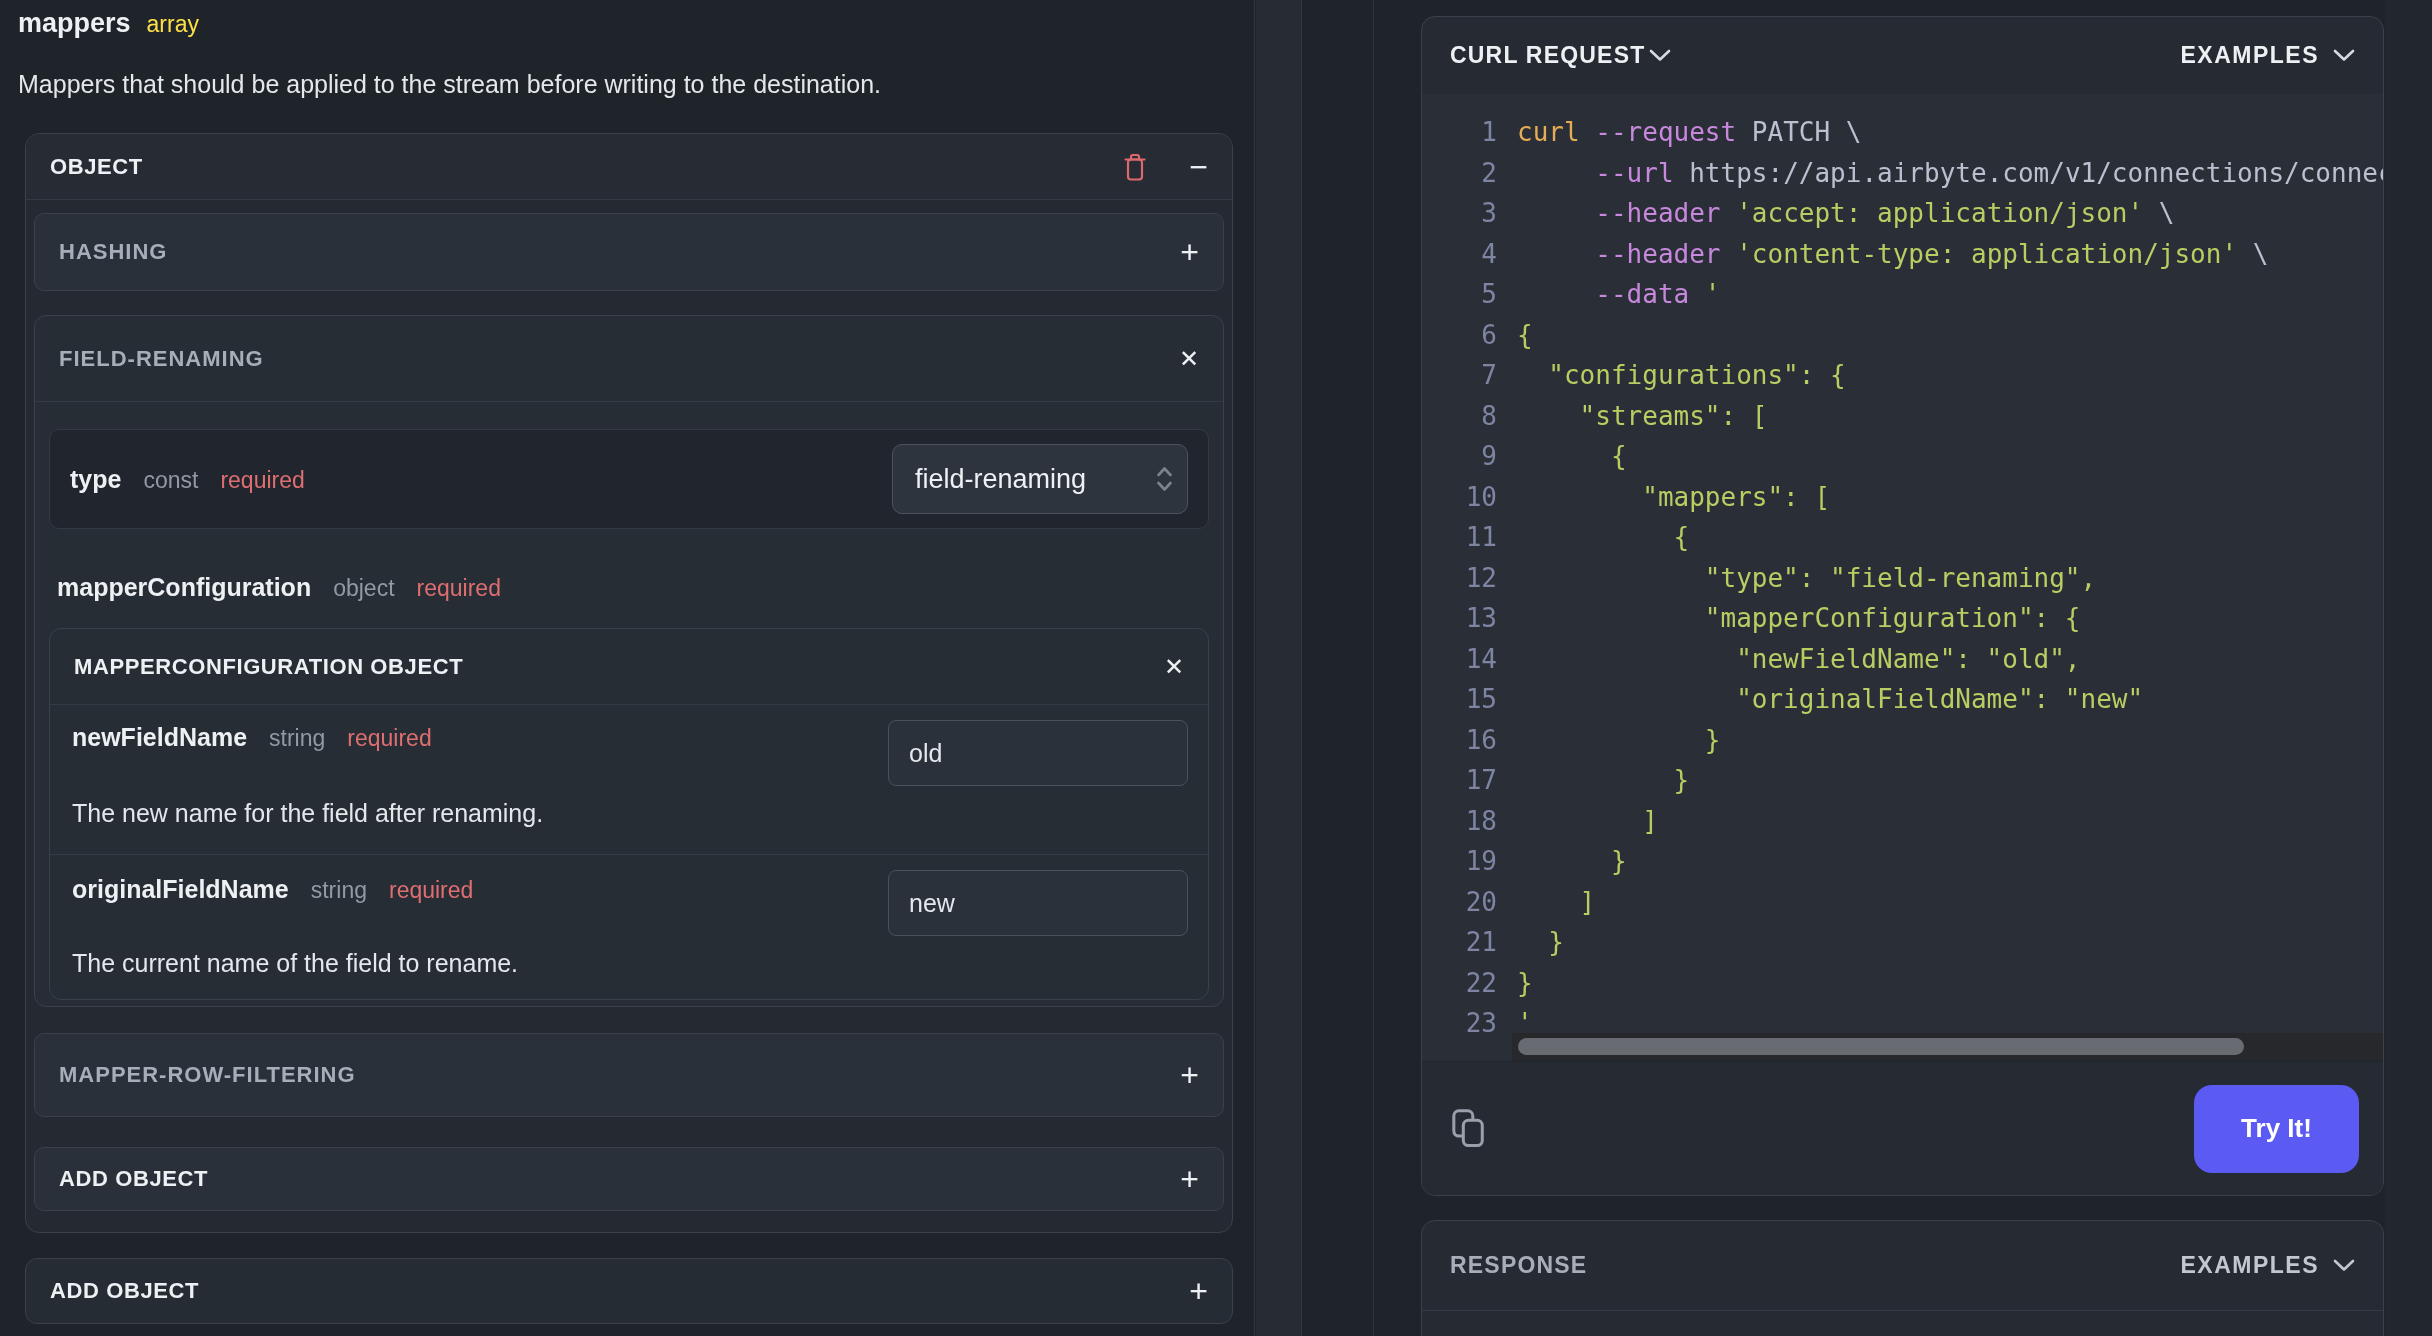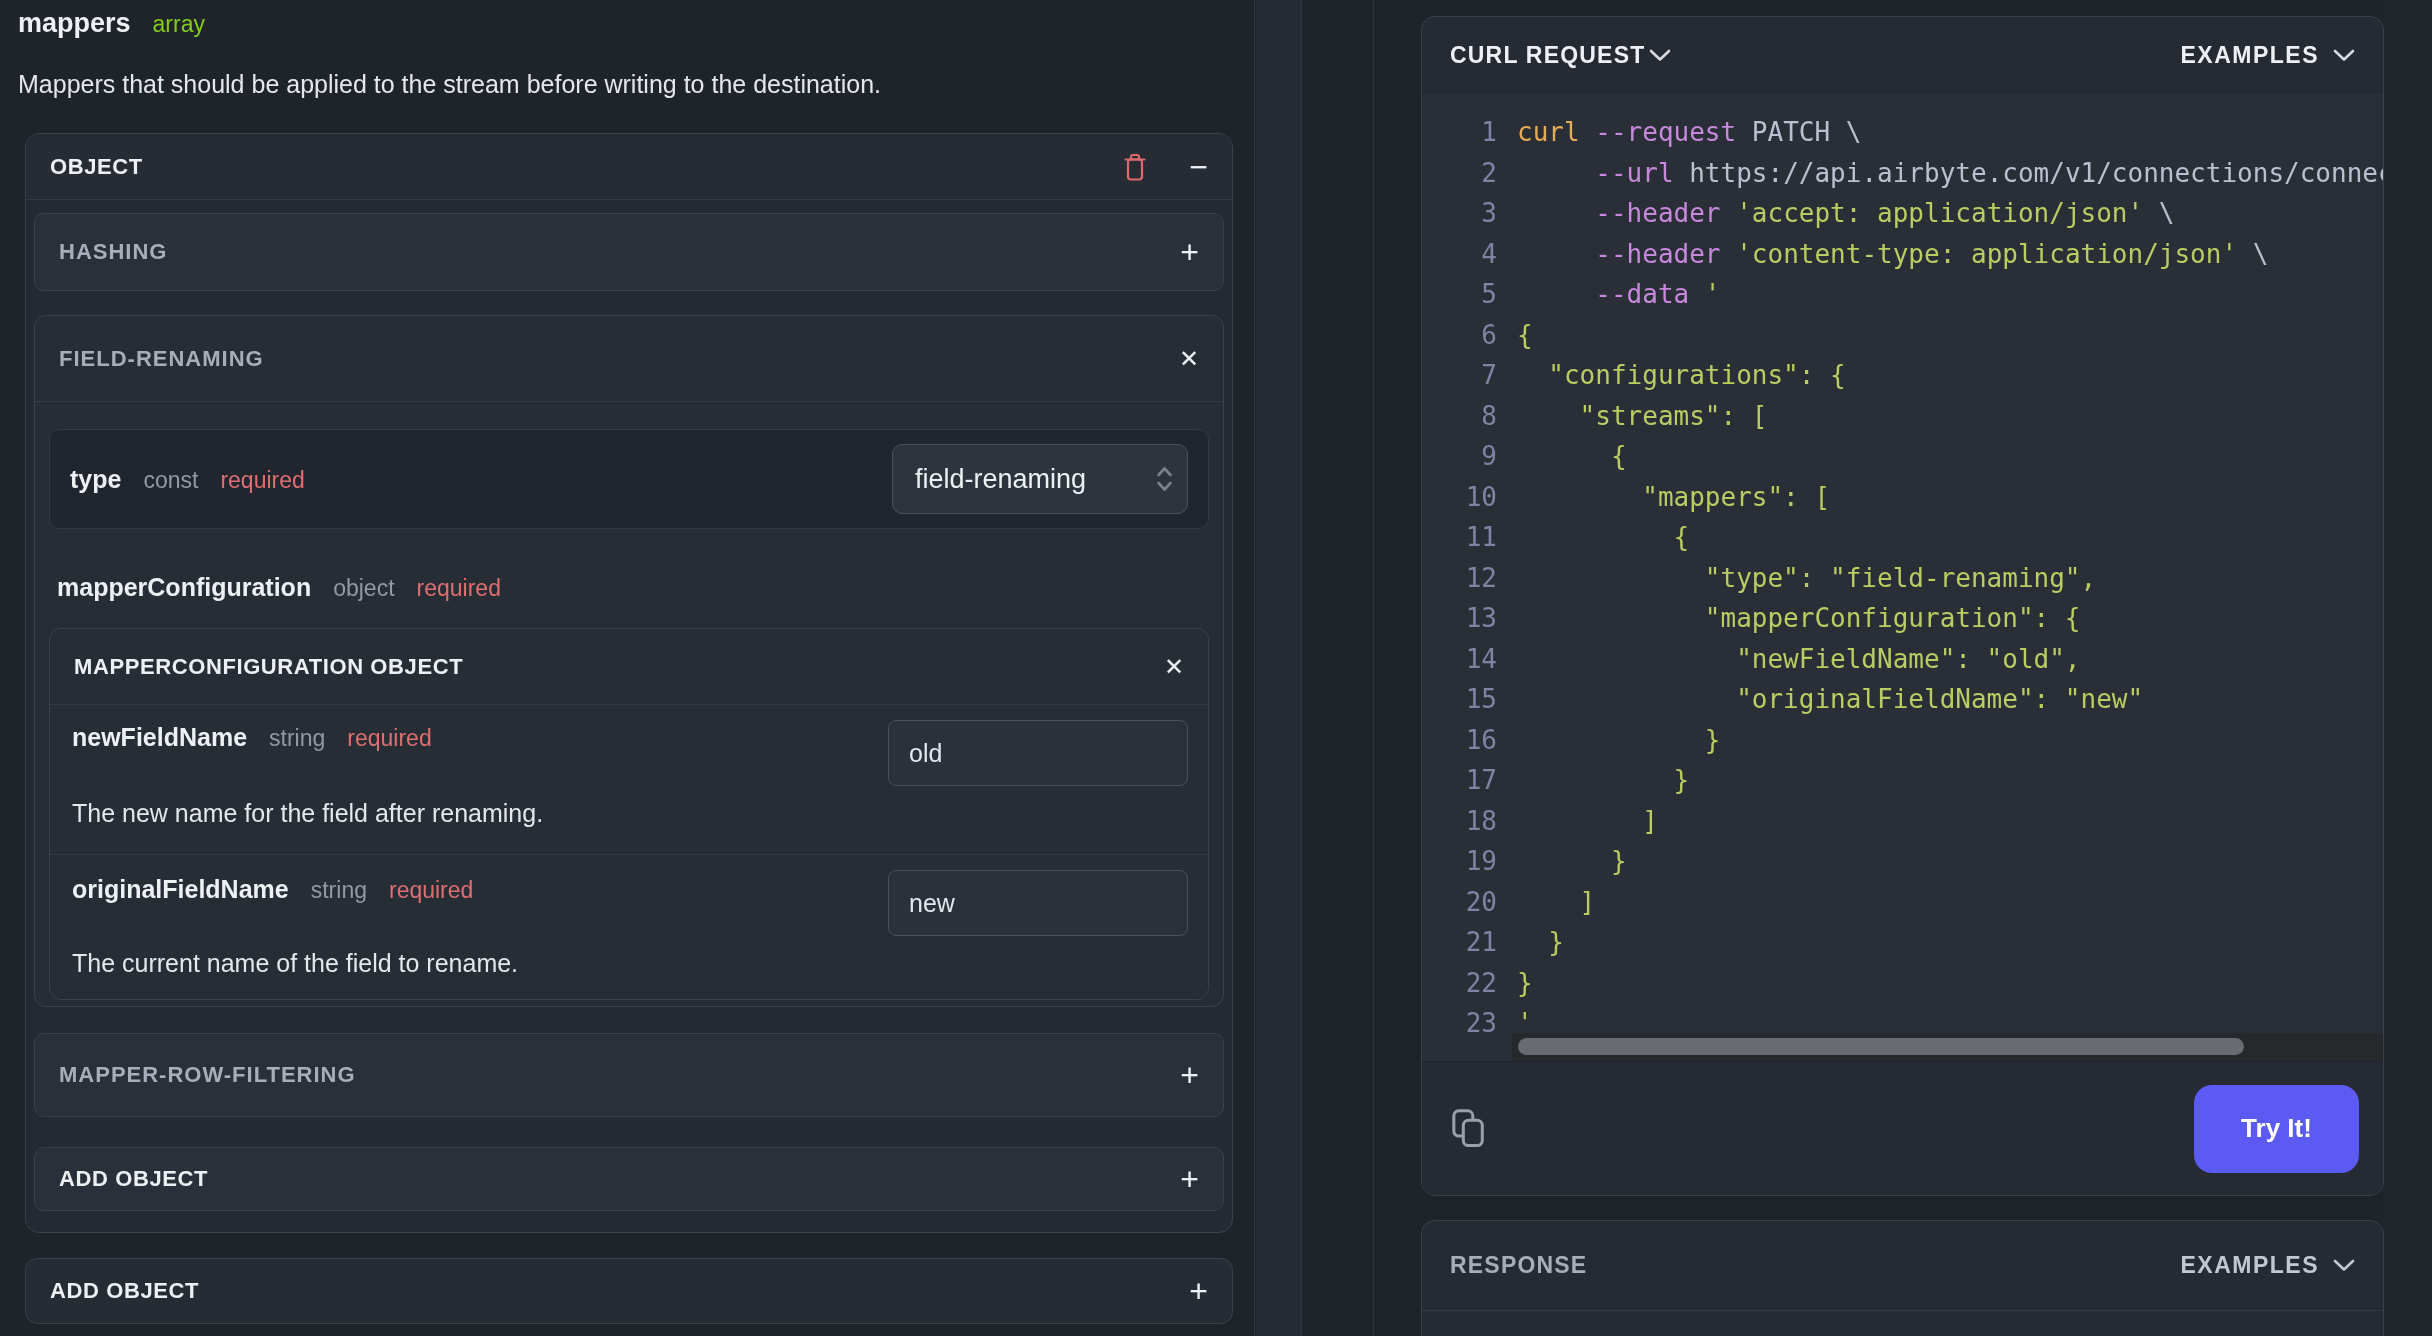--- a/index.html
+++ b/index.html
@@ -34,21 +34,21 @@
   html,body{width:2432px;height:1336px;overflow:hidden;}
   body{
     background:var(--page-bg);
     font-family:"Liberation Sans",sans-serif;
     color:var(--text-body);
     position:relative;
   }
   
   .left-col{position:absolute;left:0;top:0;width:1255px;height:1336px;border-right:1px solid #30363f;}
   .field-heading{position:absolute;left:18px;top:8px;font-size:27px;font-weight:700;color:var(--text-bright);}
-  .field-heading .kind{font-size:23px;font-weight:400;color:#84cc16;margin-left:22px;}
+  .field-heading .kind{font-size:23px;font-weight:400;color:#fde047;margin-left:16px;}
   .field-desc{position:absolute;left:18px;top:70px;font-size:25px;color:var(--text-body);}
   .outer-wrapper{
     position:absolute;left:25px;top:133px;width:1208px;height:1100px;
     background:var(--wrapper-bg);border:1.5px solid var(--card-border);border-radius:14px;overflow:hidden;
   }
   .obj-header{
     height:66px;background:#272c34;border-bottom:1px solid var(--divider);
     display:flex;align-items:center;justify-content:space-between;padding:0 24px;
   }
   .hdr-label{font-size:22px;font-weight:700;letter-spacing:.6px;color:var(--text-bright);}

